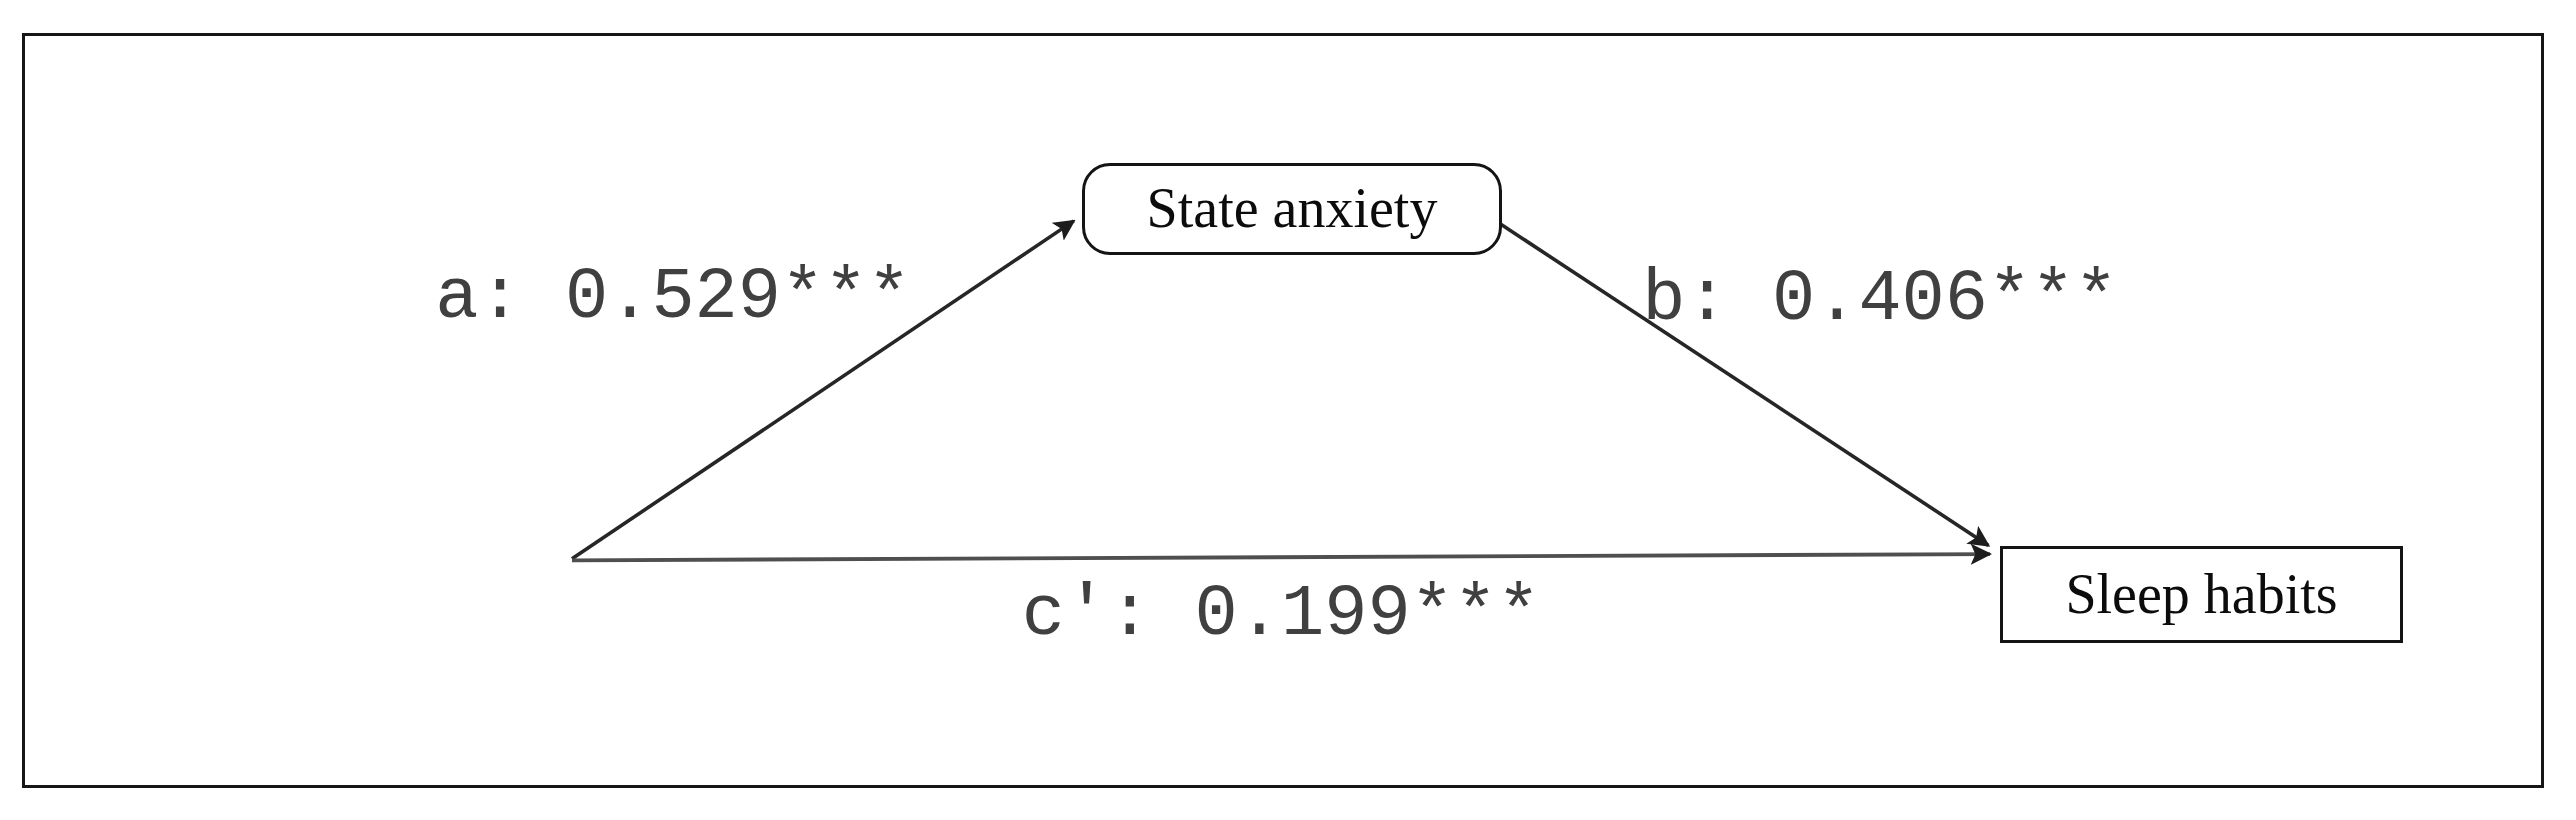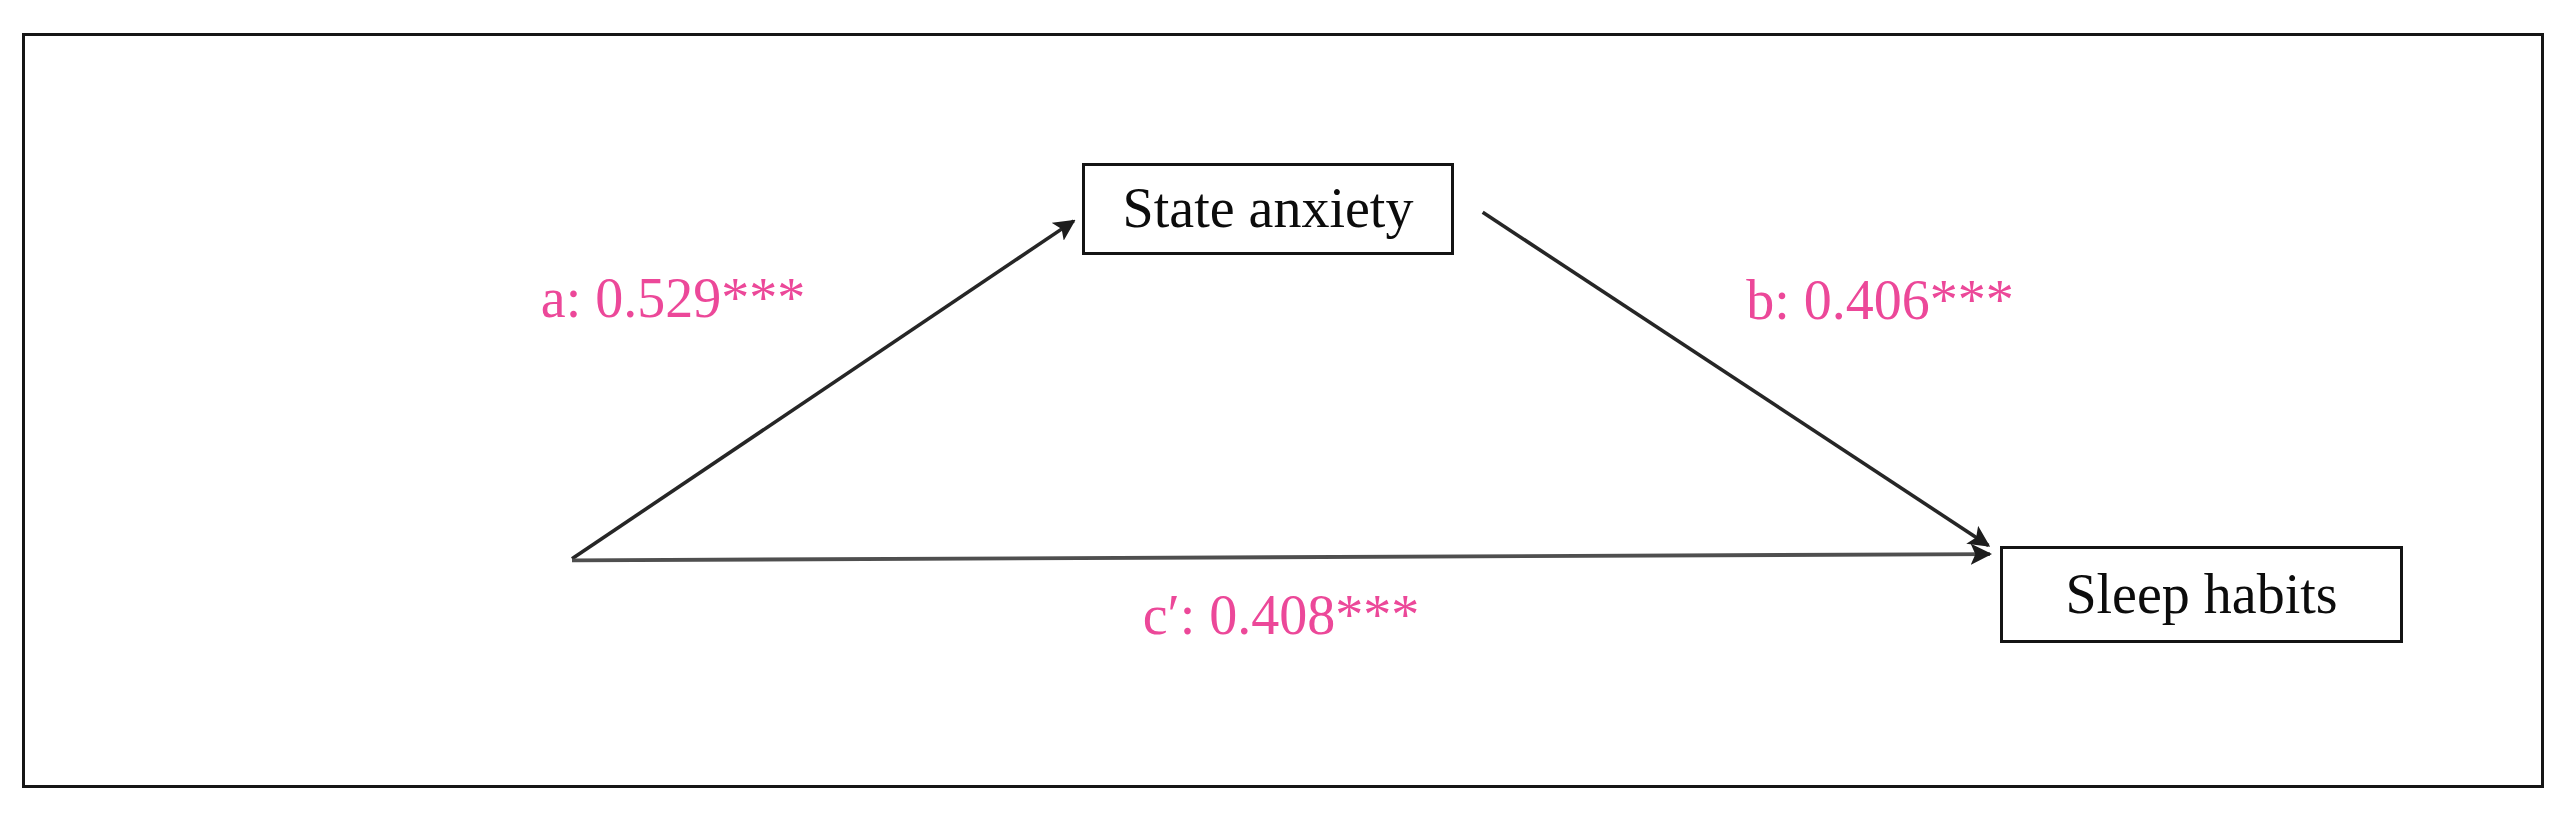--- a/index.html
+++ b/index.html
@@ -41,28 +41,29 @@
     background: #ffffff;
     display: flex;
     align-items: center;
     justify-content: center;
     text-align: center;
     font-size: 56px;
     line-height: 1.14;
     color: #0c0c0c;
   }
   .node-emotional { left: 165px; top: 479px; width: 403px; height: 160px; }
-  .node-state    { left: 1082px; top: 163px; width: 372px; height: 92px; }
+  .node-state    { left: 1082px; top: 163px; width: 420px; height: 92px; border-radius: 28px; }
   .node-sleep    { left: 2000px; top: 506px; width: 403px; height: 97px; margin-top: 40px; }
   .path-label {
     position: absolute;
     transform: translate(-50%, -50%);
-    font-size: 56px;
-    color: #ec4899;
+    font-size: 72px;
+    color: #404040;
     white-space: nowrap;
+    font-family: Liberation Mono, monospace;
   }
   .label-a { left: 673px;  top: 298px; }
   .label-b { left: 1880px; top: 300px; }
   .label-c { left: 1281px; top: 499px; }
   .label-c-prime { left: 1281px; top: 615px; }
 </style>
 </head>
 <body>
 
 <div class="stage">
@@ -93,16 +94,16 @@
 
   <div class="node node-sleep">
     <span>Sleep habits</span>
   </div>
 
   <div class="path-label label-a">a: 0.529***</div>
 
   <div class="path-label label-b">b: 0.406***</div>
 
 
-  <div class="path-label label-c-prime">c′: 0.408***</div>
+  <div class="path-label label-c-prime">c′: 0.199***</div>
 
 </div>
 
 
 </body></html>

